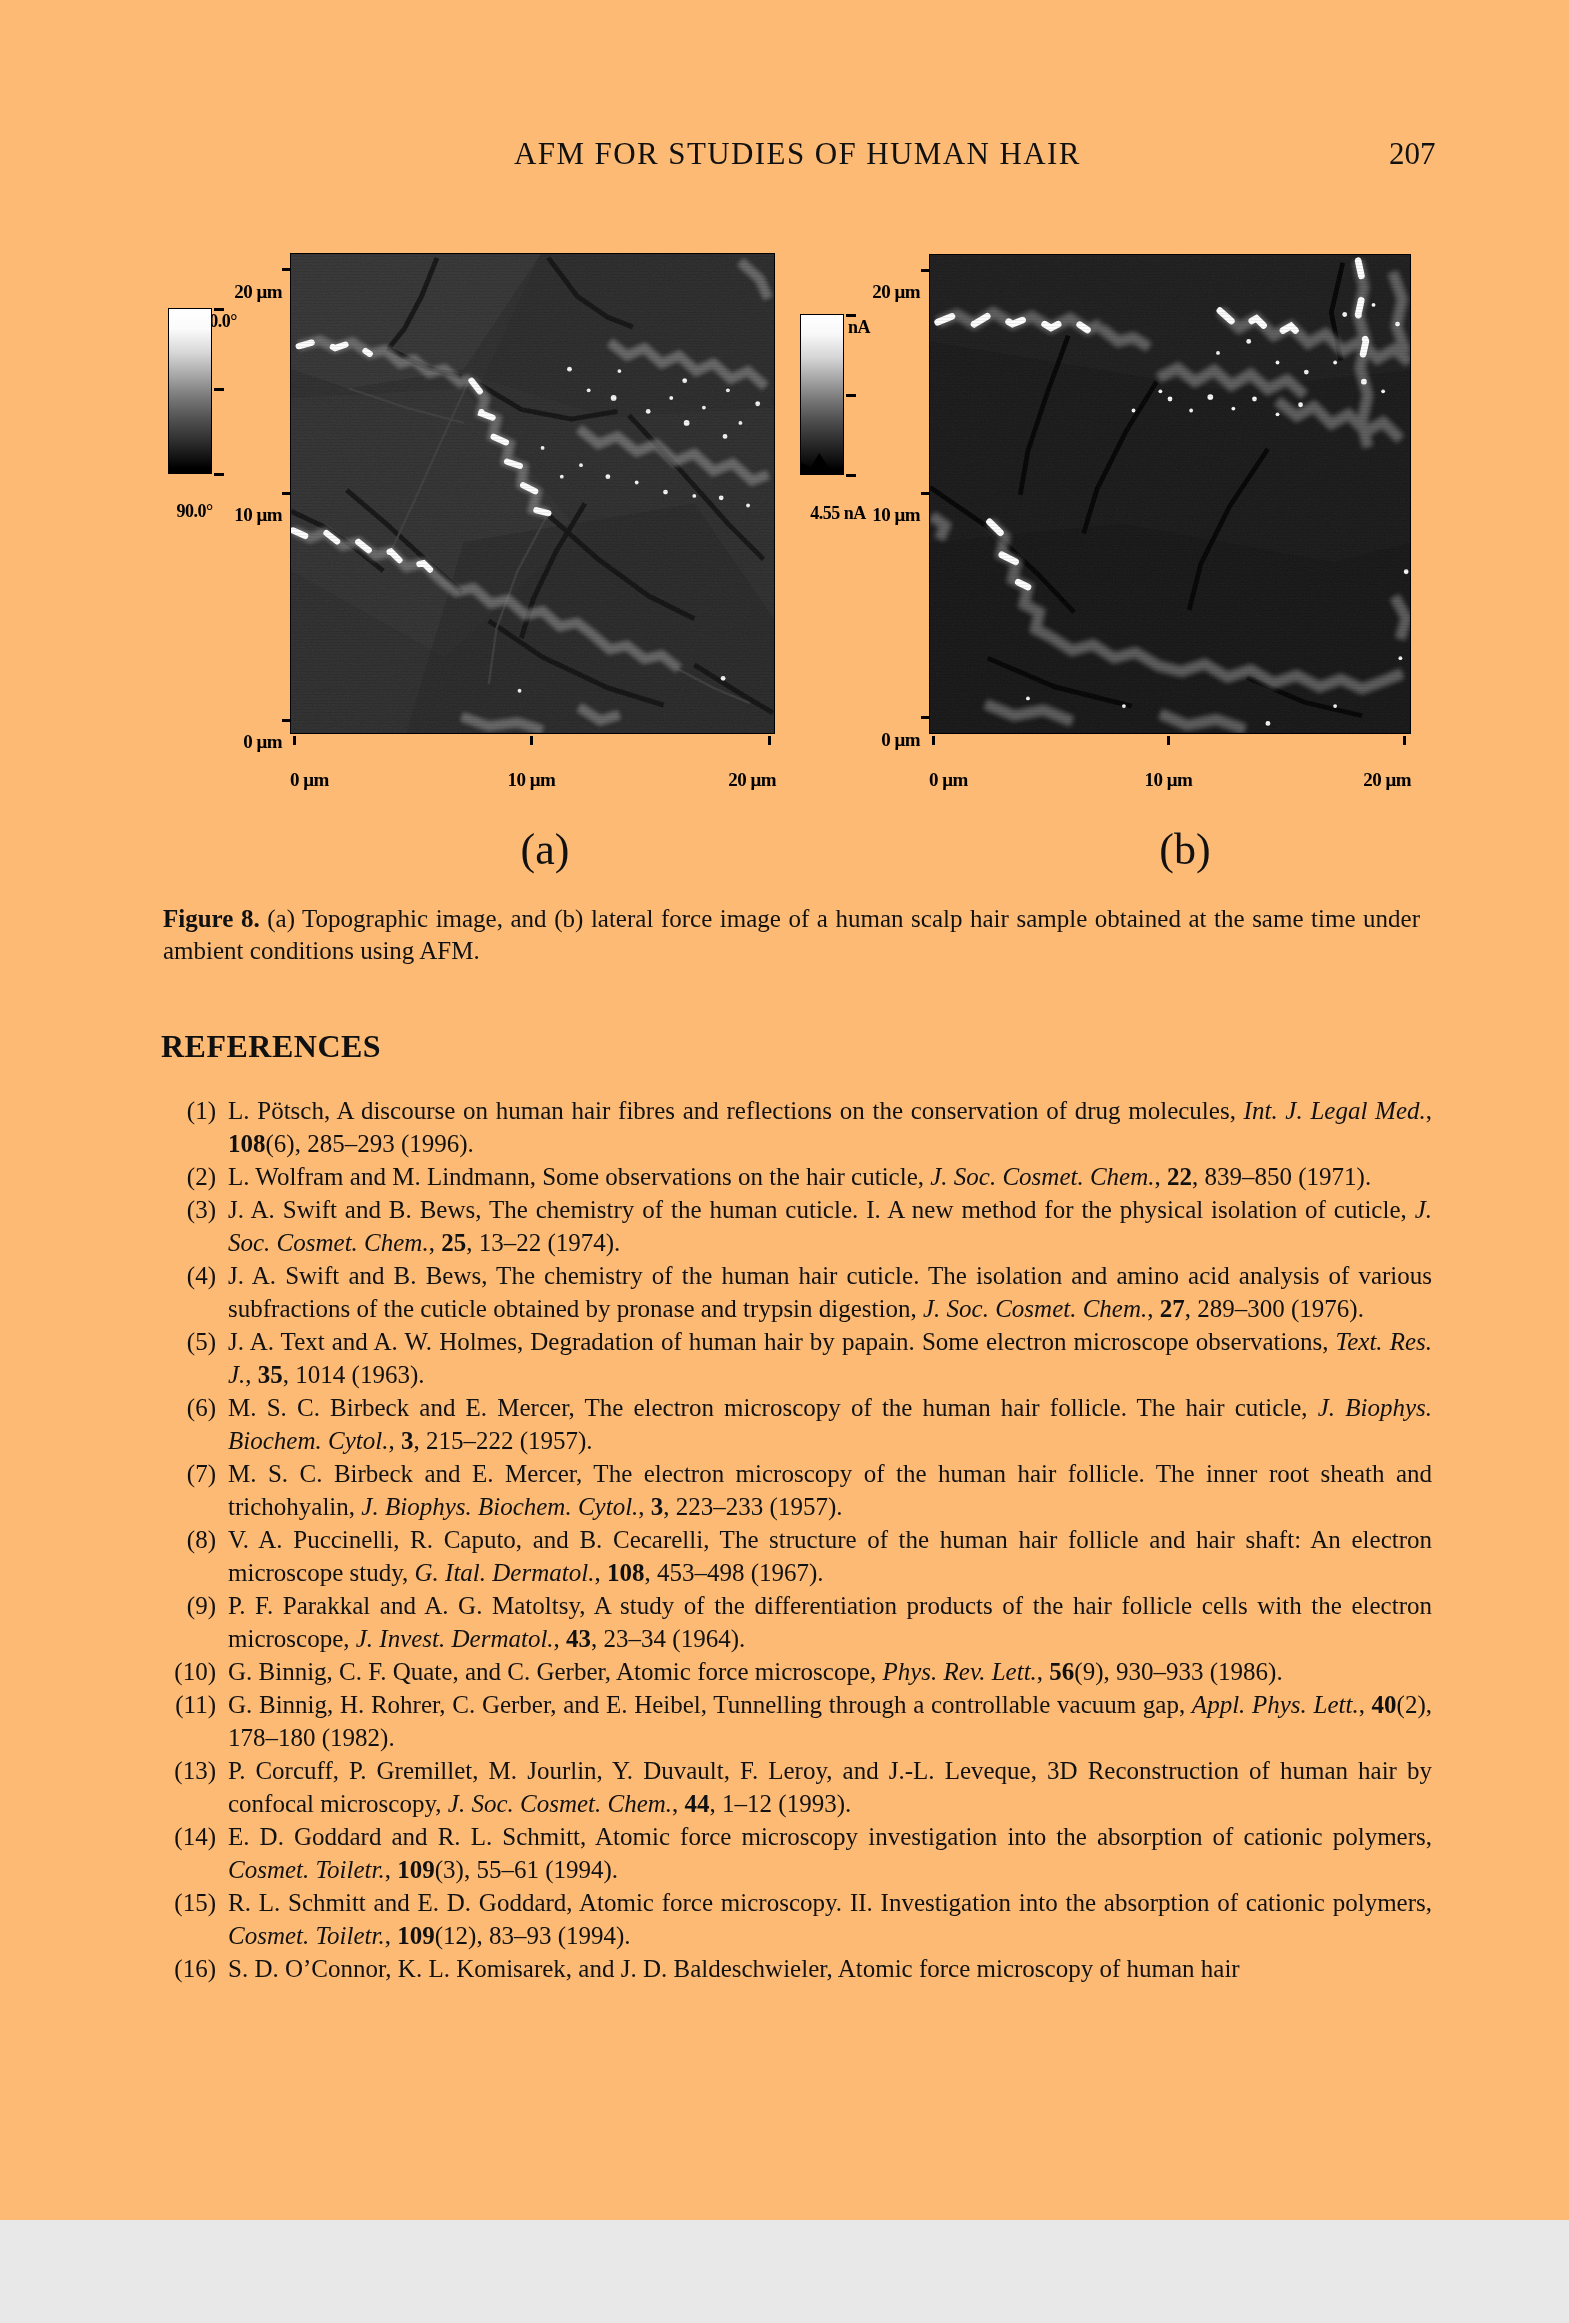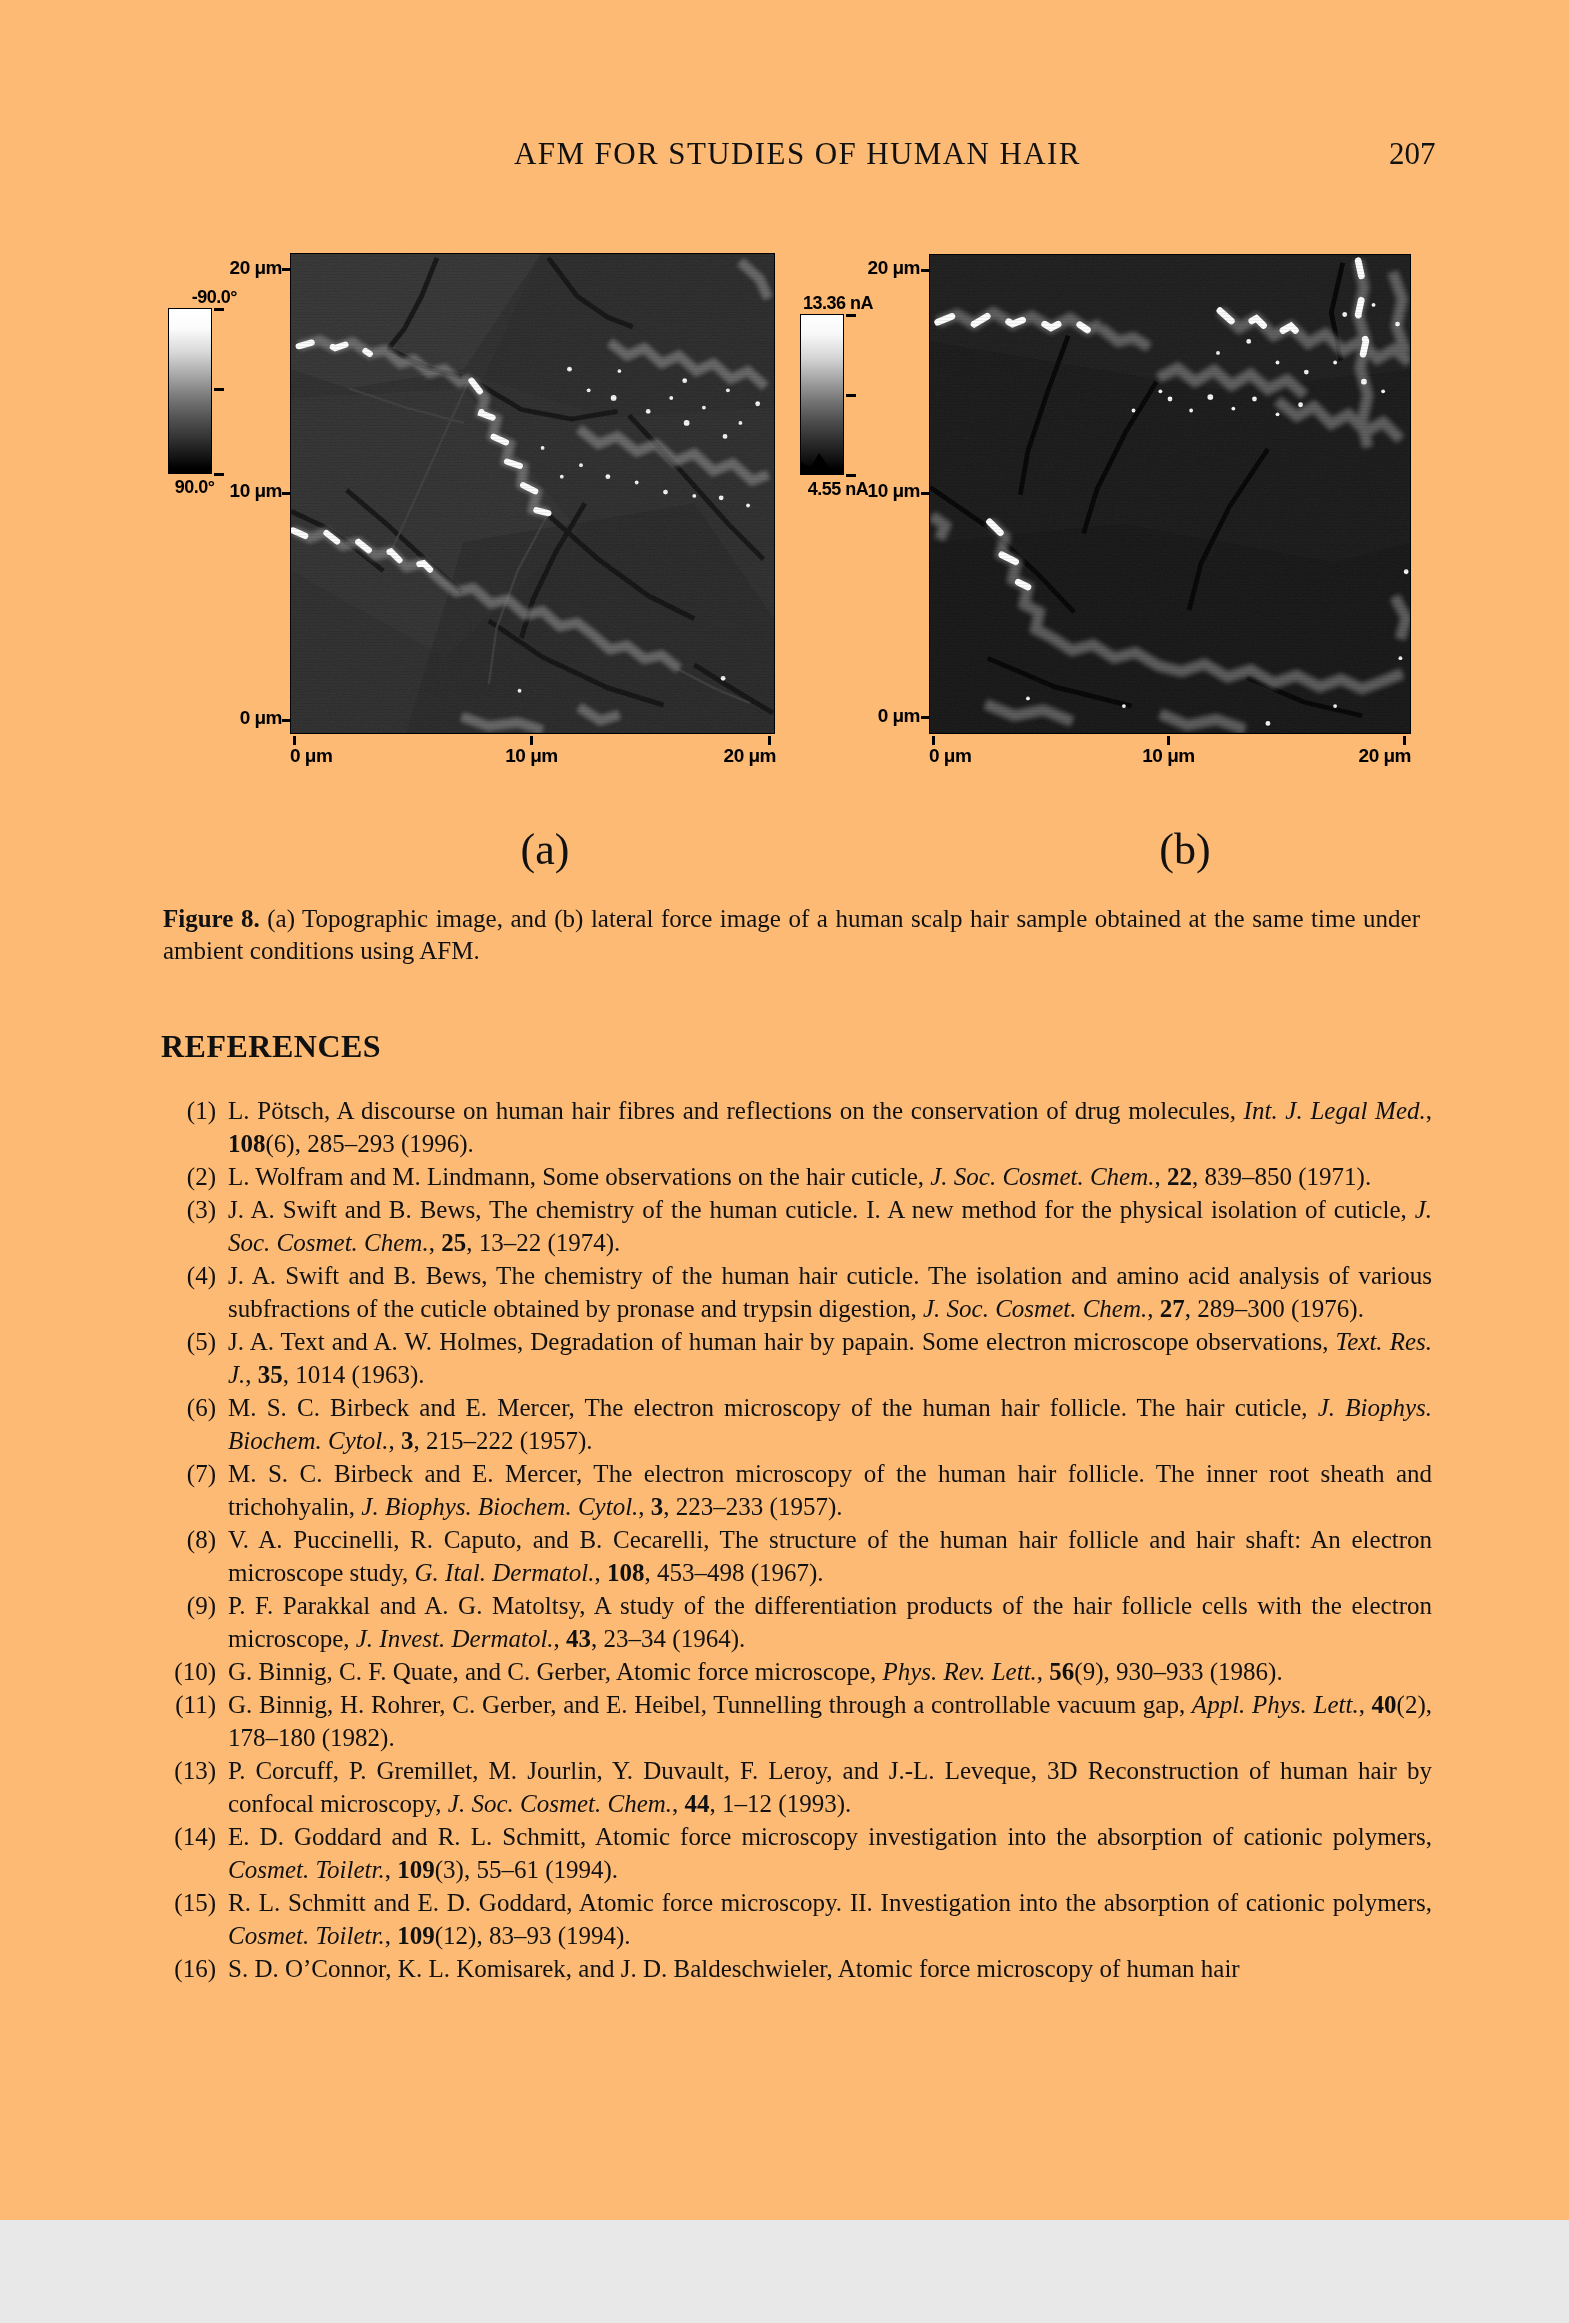--- a/index.html
+++ b/index.html
@@ -5,22 +5,22 @@
   html,body{margin:0;padding:0;background:#e8e8e8;}
   #page{position:relative;width:1570px;height:2220px;background:#fdba74;
         font-family:"Liberation Serif",serif;color:#111;overflow:hidden;}
 
   
   .run-title{position:absolute;left:327px;width:941px;top:136px;text-align:center;
              font-size:31px;letter-spacing:1.4px;white-space:nowrap;}
   .page-num{position:absolute;left:1389px;top:136px;font-size:31px;}
 
   
-  .lbl{position:absolute;font-family:Liberation Sans, sans-serif;font-weight:700;
-       font-size:19px;letter-spacing:-0.5px;color:#000;white-space:nowrap;}
+  .lbl{position:absolute;font-family:Liberation Serif, serif;font-weight:700;
+       font-size:19px;letter-spacing:-0.5px;color:#000;white-space:nowrap;margin-top:24px;}
   .lbl.sm{font-size:18px;}
   .cbar{position:absolute;border:1.9px solid #000;}
   .cbar .grad{position:absolute;inset:0;}
   .grad-a{background:linear-gradient(to bottom,#ffffff 0%,#fbfbfb 12%,#d9d9d9 26%,
           #a9a9a9 40%,#7b7b7b 53%,#545454 66%,#323232 79%,#141414 90%,#000 97%);}
   .grad-b{background:linear-gradient(to bottom,#ffffff 0%,#f8f8f8 12%,#d5d5d5 27%,
           #a3a3a3 41%,#757575 54%,#4d4d4d 67%,#2b2b2b 80%,#101010 91%,#000 97%);}
   .histo{position:absolute;left:0;bottom:0;width:33px;height:21px;background:#000;
          clip-path:polygon(0 100%,0 45%,30% 68%,55% 0,80% 58%,100% 100%);}
   .tick{position:absolute;background:#000;}

